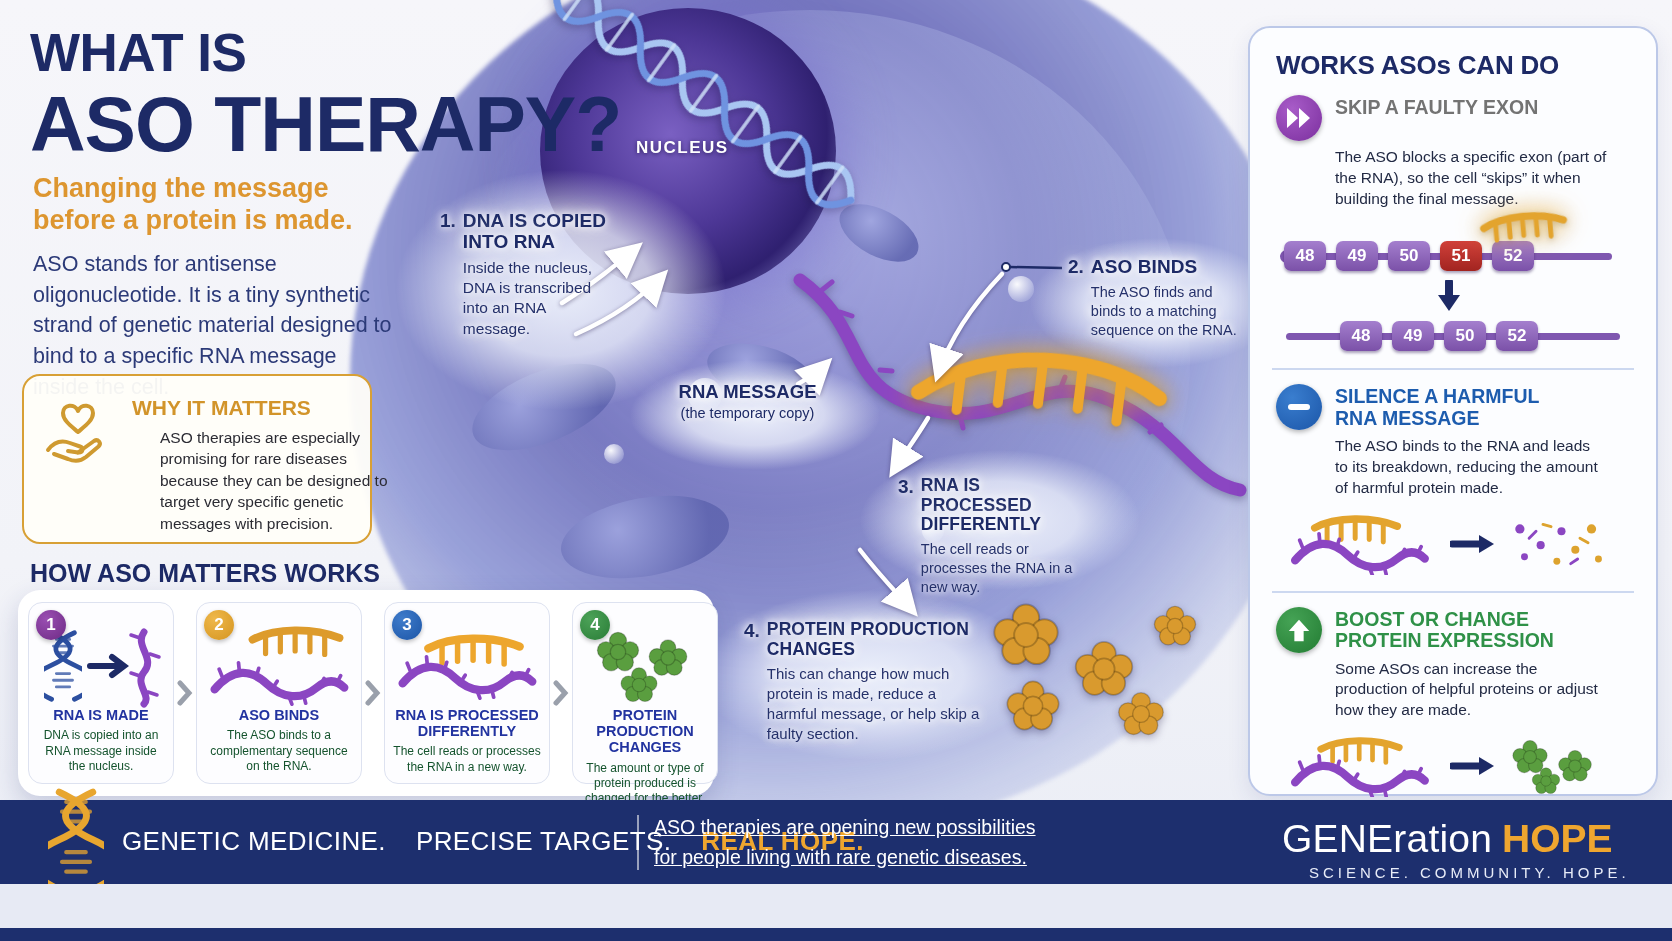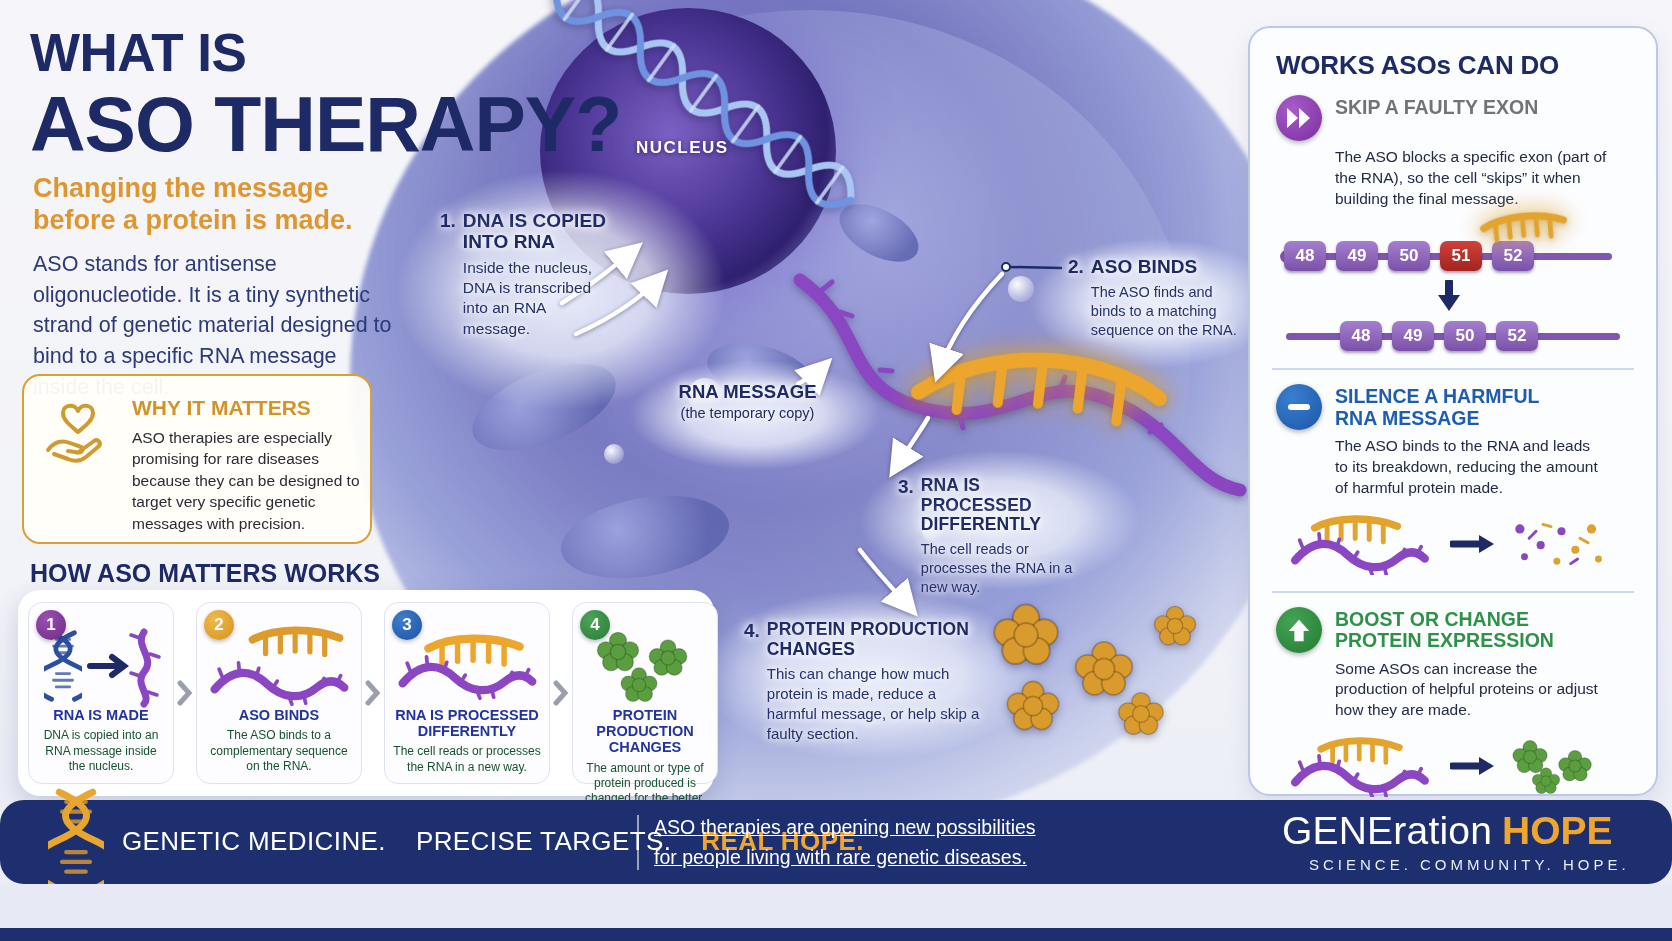--- a/index.html
+++ b/index.html
@@ -47,21 +47,21 @@
 
   
   .kicker{left:30px;top:22px;font-size:53px;font-weight:800;color:#1d2a66;letter-spacing:-.5px;z-index:5;}
   .title{left:30px;top:80px;font-size:77px;font-weight:800;color:#1d2a66;letter-spacing:-1px;z-index:5;}
   .subtitle{left:33px;top:173px;font-size:27px;font-weight:600;color:#dd9630;line-height:1.18;width:360px;z-index:5;}
   .intro{left:33px;top:249px;font-size:21.5px;color:#2c3a78;line-height:1.43;width:360px;z-index:5;}
 
   .why-box{left:22px;top:374px;width:350px;height:170px;background:rgba(255,254,249,.95);
     border:2.5px solid #d8a035;border-radius:18px;z-index:5;display:flex;gap:16px;padding:20px 16px;box-sizing:border-box;}
   .why-h{color:#d2942a;font-size:21px;font-weight:800;margin-bottom:7px;}
-  .why-b{font-size:15.5px;color:#2b2b33;line-height:1.38;width:228px;}
+  .why-b{font-size:15.5px;color:#2b2b33;line-height:1.38;width:228px;margin-left:28px;}
 
   .how-h{left:30px;top:559px;font-size:25px;font-weight:800;color:#1d2a66;z-index:5;}
   .how-strip{left:18px;top:590px;width:696px;height:206px;background:#fff;border-radius:22px;
     box-shadow:0 10px 26px rgba(40,50,120,.20);z-index:5;display:flex;align-items:stretch;gap:3px;padding:12px 10px;box-sizing:border-box;}
   .step-card{flex:1 1 0;border:1px solid #dde2f0;border-radius:14px;background:#fdfdff;position:relative;
     padding:10px 7px 6px;text-align:center;box-sizing:border-box;}
   .step-badge{position:absolute;top:7px;left:7px;width:30px;height:30px;border-radius:50%;color:#fff;
     font-weight:800;font-size:17px;display:flex;align-items:center;justify-content:center;box-shadow:0 2px 4px rgba(0,0,0,.25);}
   .sb1{background:radial-gradient(circle at 35% 30%,#9a4fb2,#6d2a84);}
   .sb2{background:radial-gradient(circle at 35% 30%,#efb84b,#d4941f);}
@@ -101,27 +101,27 @@
   .exon{position:relative;width:42px;height:30px;border-radius:7px;display:flex;align-items:center;justify-content:center;
     color:#fff;font-weight:800;font-size:17px;background:linear-gradient(180deg,#a47fce,#7b51a8);box-shadow:0 2px 3px rgba(40,20,80,.4);}
   .exon.red{background:linear-gradient(180deg,#d0403a,#a22420);}
   .exon-aso{position:absolute;top:-30px;left:196px;transform:rotate(-5deg);z-index:1;}
   .exon-arrow{display:flex;justify-content:center;margin:8px 0;}
   .row-offset{margin-left:56px;}
 
   .rp-diag{display:flex;align-items:center;gap:10px;margin:14px 0 0 4px;}
 
   
-  .footer{left:0;top:800px;width:1672px;height:84px;background:#1d2f6e;z-index:6;border-radius:24px;}
+  .footer{left:0;top:800px;width:1672px;height:84px;background:#1d2f6e;z-index:6;}
   .f-dna{position:absolute;left:48px;top:-12px;}
   .f-tags{position:absolute;left:122px;top:26px;font-size:26px;color:#fff;display:flex;gap:30px;letter-spacing:.4px;}
   .f-tags .hope{color:#efa62f;font-weight:700;}
   .f-div{position:absolute;left:637px;top:15px;width:2px;height:55px;background:rgba(255,255,255,.55);}
   .f-msg{position:absolute;left:654px;top:13px;font-size:19.5px;color:#fff;line-height:1.52;text-decoration:underline;}
-  .f-brand{position:absolute;left:1282px;top:9px;}
+  .f-brand{position:absolute;left:1282px;top:17px;}
   .f-brand .b1{font-size:39px;color:#fff;font-weight:500;letter-spacing:.2px;}
   .f-brand .b2{font-size:39px;color:#efa62f;font-weight:800;margin-left:10px;}
   .f-brand .bs{font-size:15px;color:#e8ecf8;letter-spacing:4px;margin-top:3px;margin-left:27px;}
   .bottom-strip{left:0;top:884px;width:1672px;height:44px;background:#e7eaf4;z-index:6;}
   .bottom-bar{left:0;top:928px;width:1672px;height:13px;background:#1d2f6e;z-index:6;}
 </style>
 </head>
 <body>
 
 <svg width="0" height="0" style="position:absolute">

